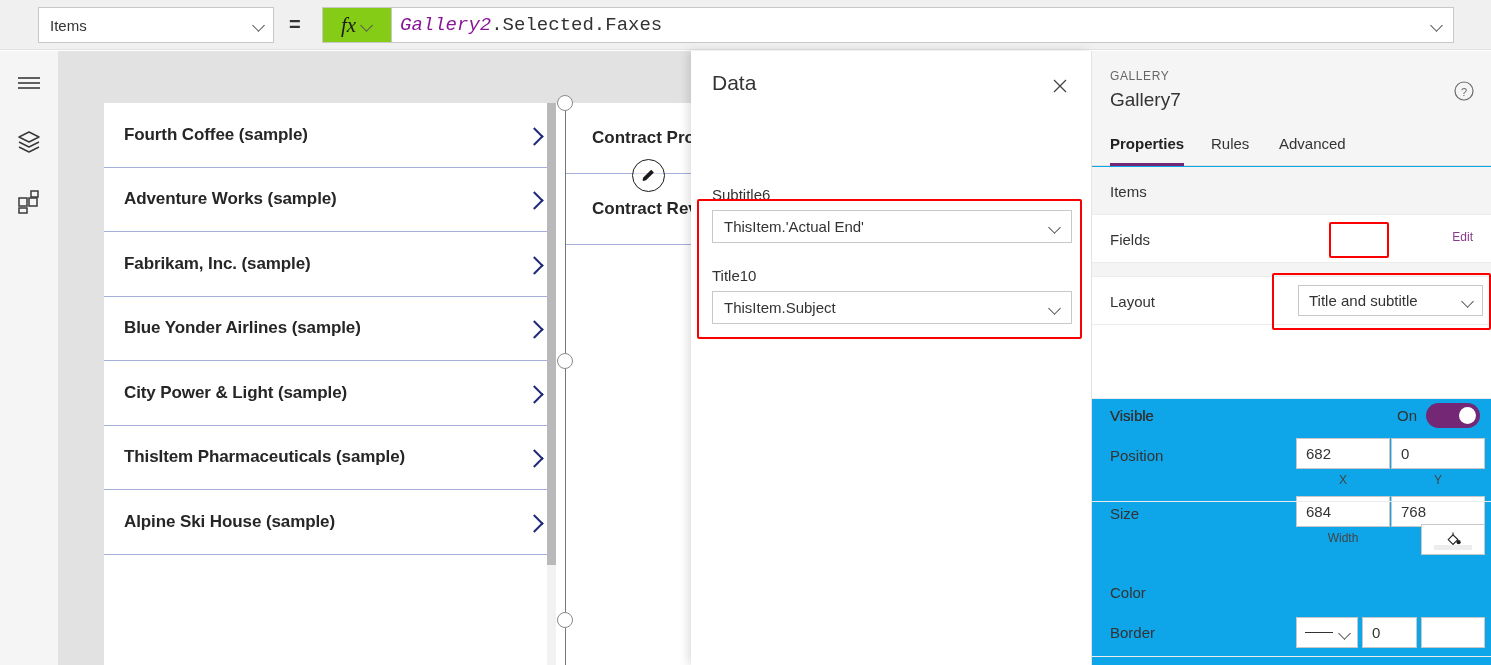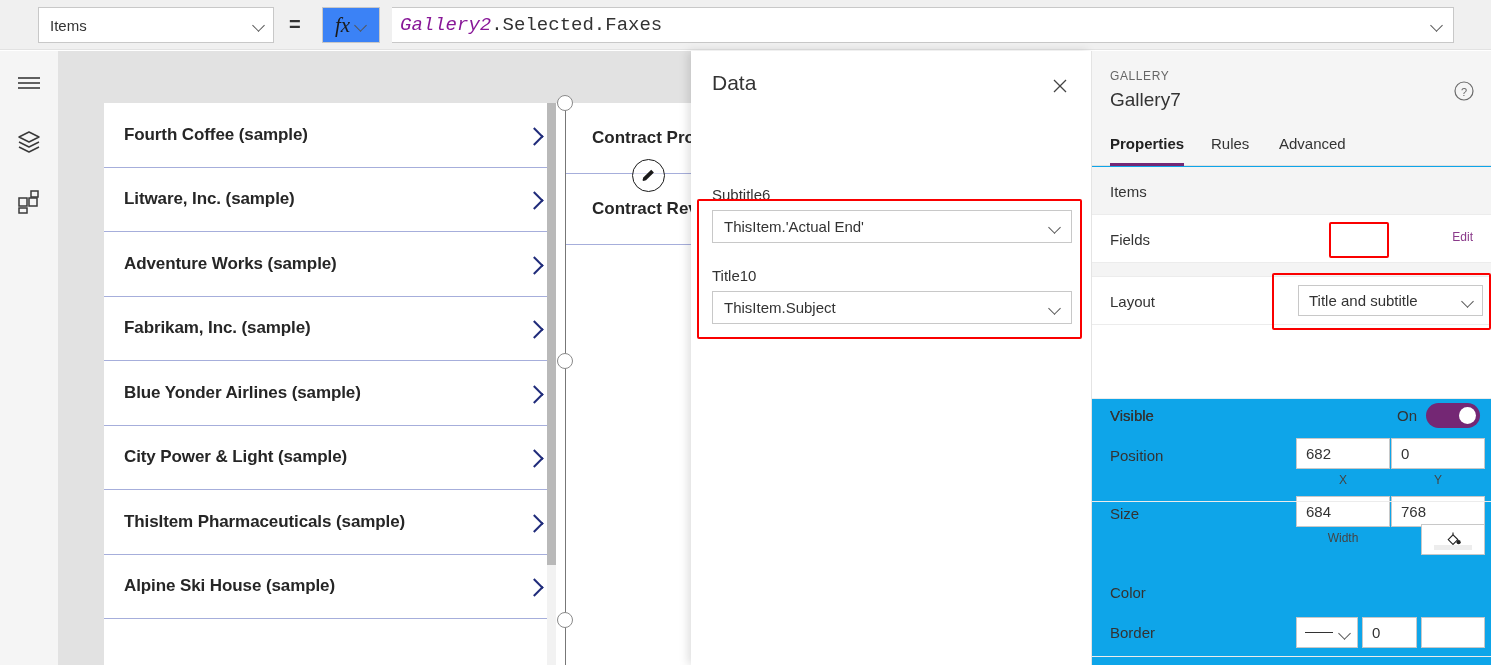--- a/index.html
+++ b/index.html
@@ -61,22 +61,22 @@
   .eq-sign {
     position: absolute;
     left: 289px; top: 13px;
     font-size: 20px;
     font-weight: bold;
     color: #333;
   }
   .fx-box {
     position: absolute;
     left: 322px; top: 7px;
-    width: 58px; height: 36px;
-    background: #3b82f6;
+    width: 70px; height: 36px;
+    background: #84cc16;
     border: 1px solid #c8c8c8;
     box-sizing: border-box;
     display: flex;
     align-items: center;
     justify-content: center;
     gap: 5px;
   }
   .fx-glyph {
     font-family: "Liberation Serif", serif;
     font-style: italic;
@@ -506,24 +506,20 @@
         </svg>
     </div>
   </div>
 
   <div class="canvas">
     <div class="screen-card"></div>
 
     <div class="gallery-left">
       <div class="g-row">
         <span class="g-title">Fourth Coffee (sample)</span>
-        <span class="g-chev"></span>
-      </div>
-      <div class="g-row">
-        <span class="g-title">Litware, Inc. (sample)</span>
         <span class="g-chev"></span>
       </div>
       <div class="g-row">
         <span class="g-title">Adventure Works (sample)</span>
         <span class="g-chev"></span>
       </div>
       <div class="g-row">
         <span class="g-title">Fabrikam, Inc. (sample)</span>
         <span class="g-chev"></span>
       </div>

